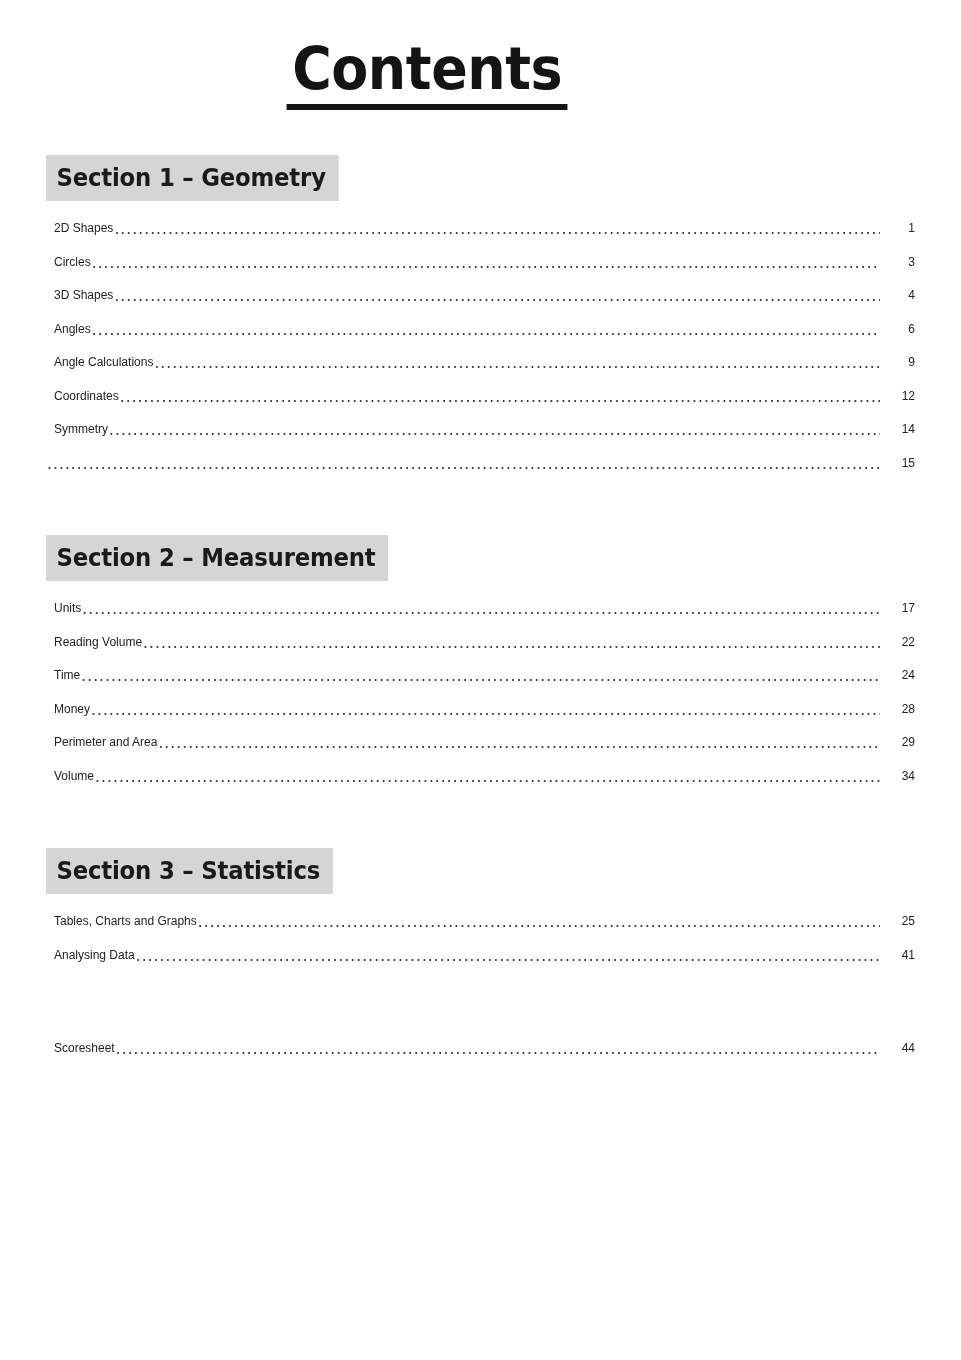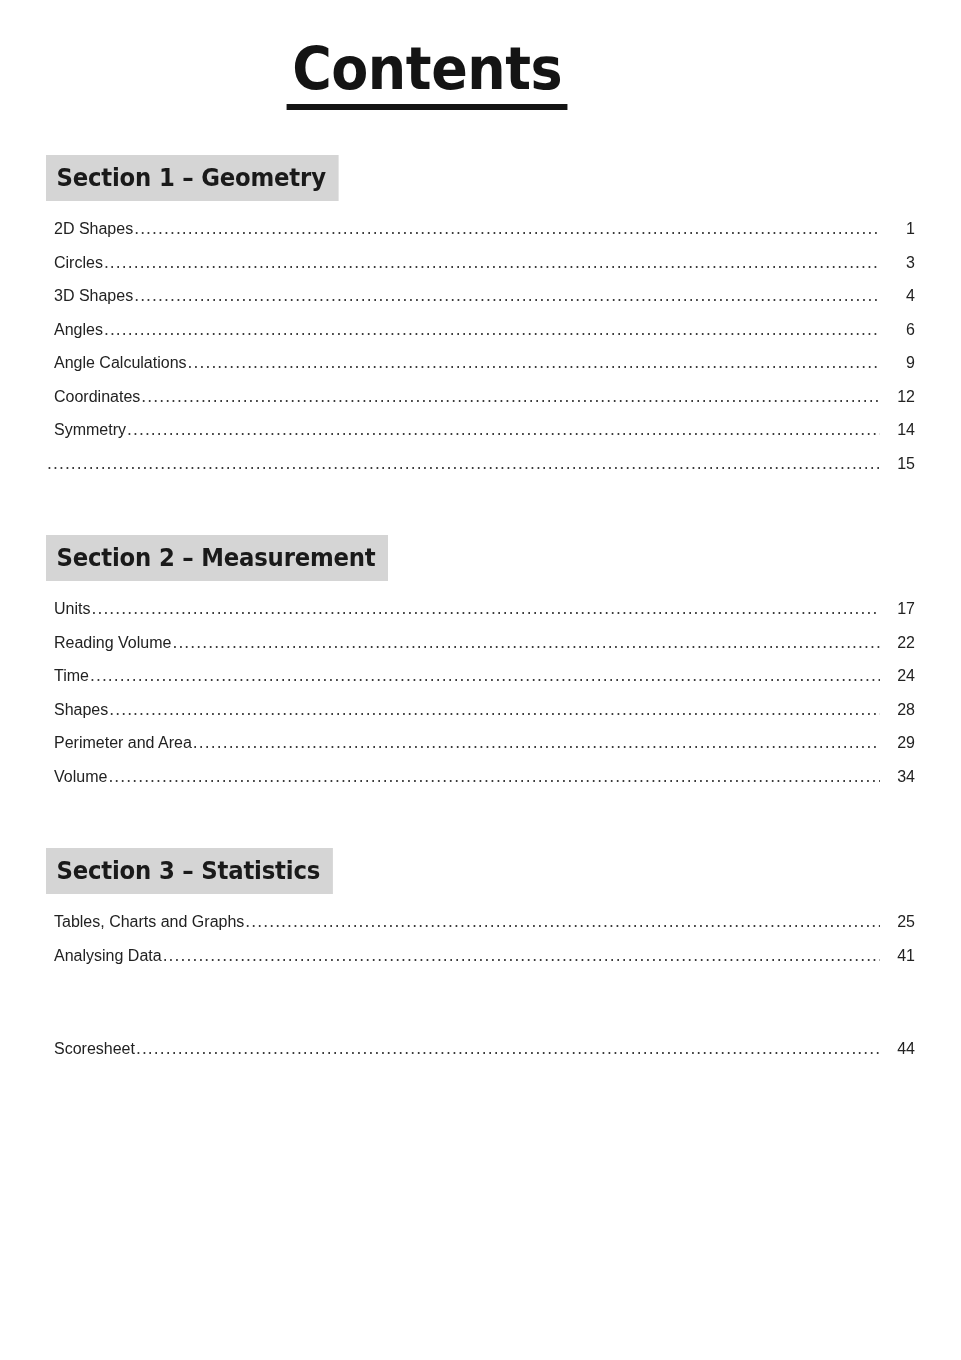--- a/index.html
+++ b/index.html
@@ -76,21 +76,21 @@
 
   .entries {
     margin-top: 11px;
   }
 
   .entry {
     display: flex;
     align-items: center;
     width: 100%;
     height: 33.5px;
-    font-size: 16px;
+    font-size: 12px;
     line-height: 33.5px;
     color: #222222;
     overflow: hidden;
   }
   .entry-label {
     flex: 0 0 auto;
     white-space: nowrap;
     padding-left: 8px;
   }
   .entry-leader {
@@ -184,21 +184,21 @@
             <span class="entry-label">Reading Volume</span>
             <span class="entry-leader"></span>
             <span class="entry-page">22</span>
           </div>
           <div class="entry">
             <span class="entry-label">Time</span>
             <span class="entry-leader"></span>
             <span class="entry-page">24</span>
           </div>
           <div class="entry">
-            <span class="entry-label">Shapes</span>
+            <span class="entry-label">Money</span>
             <span class="entry-leader"></span>
             <span class="entry-page">28</span>
           </div>
           <div class="entry">
             <span class="entry-label">Perimeter and Area</span>
             <span class="entry-leader"></span>
             <span class="entry-page">29</span>
           </div>
           <div class="entry">
             <span class="entry-label">Volume</span>

